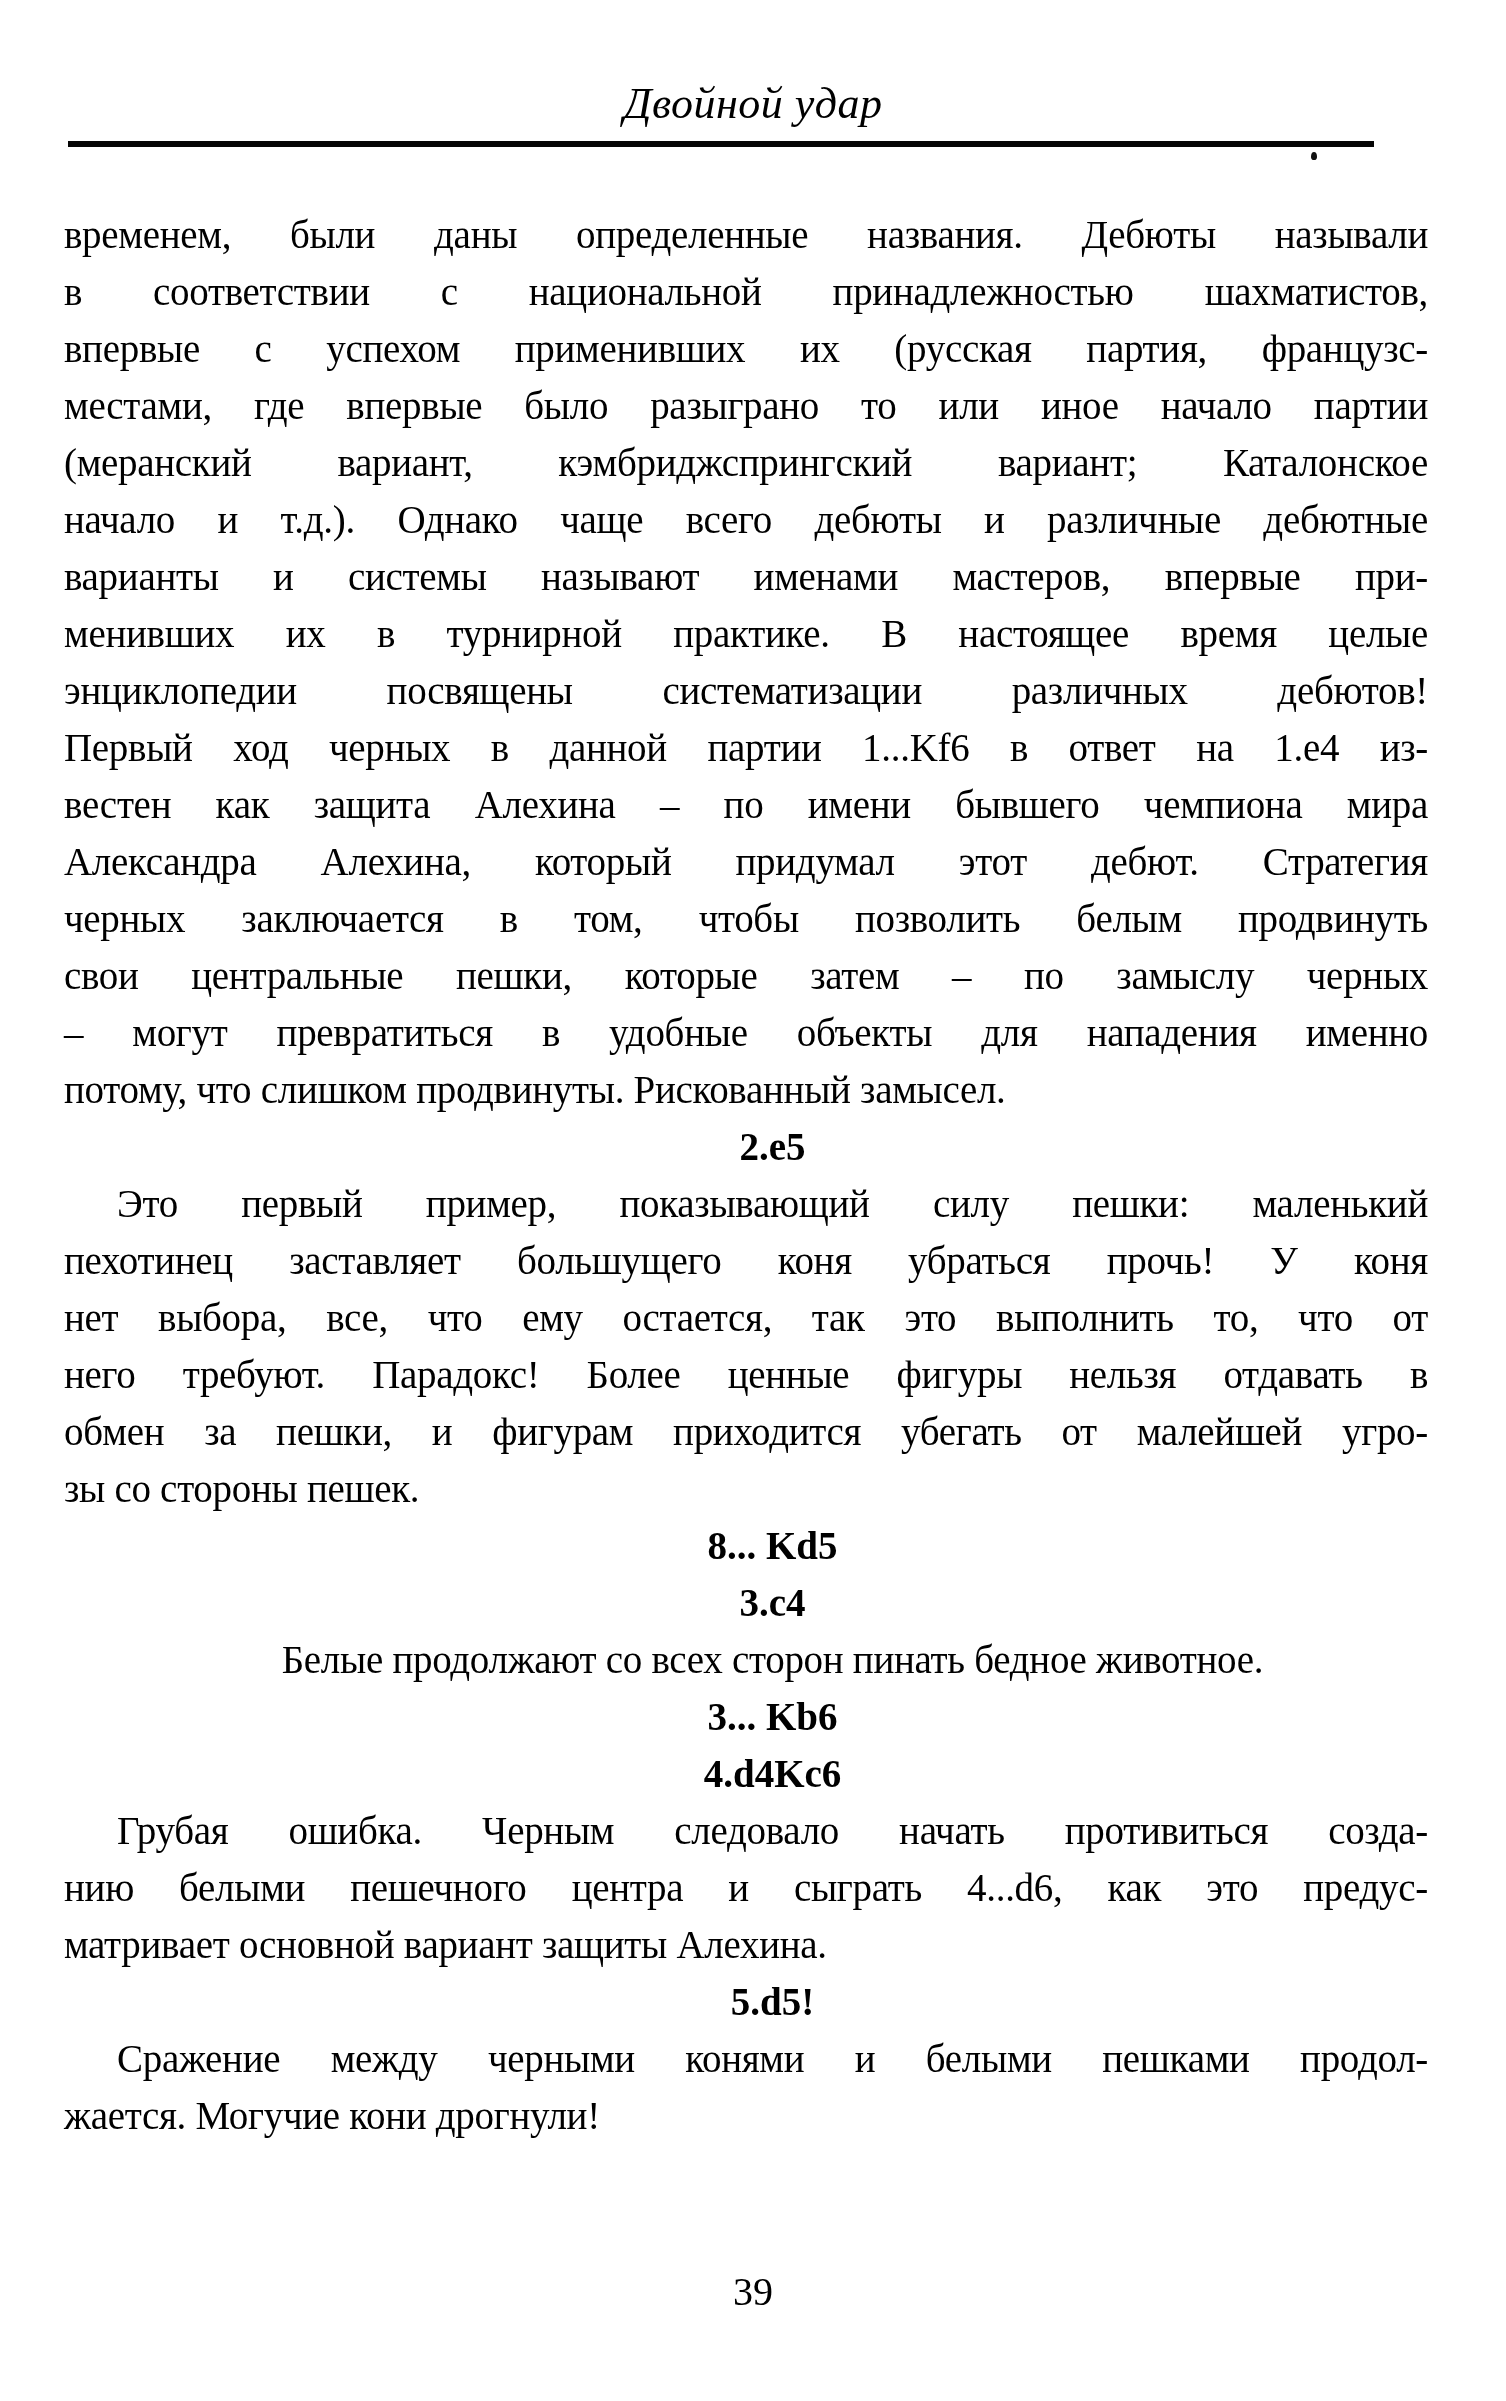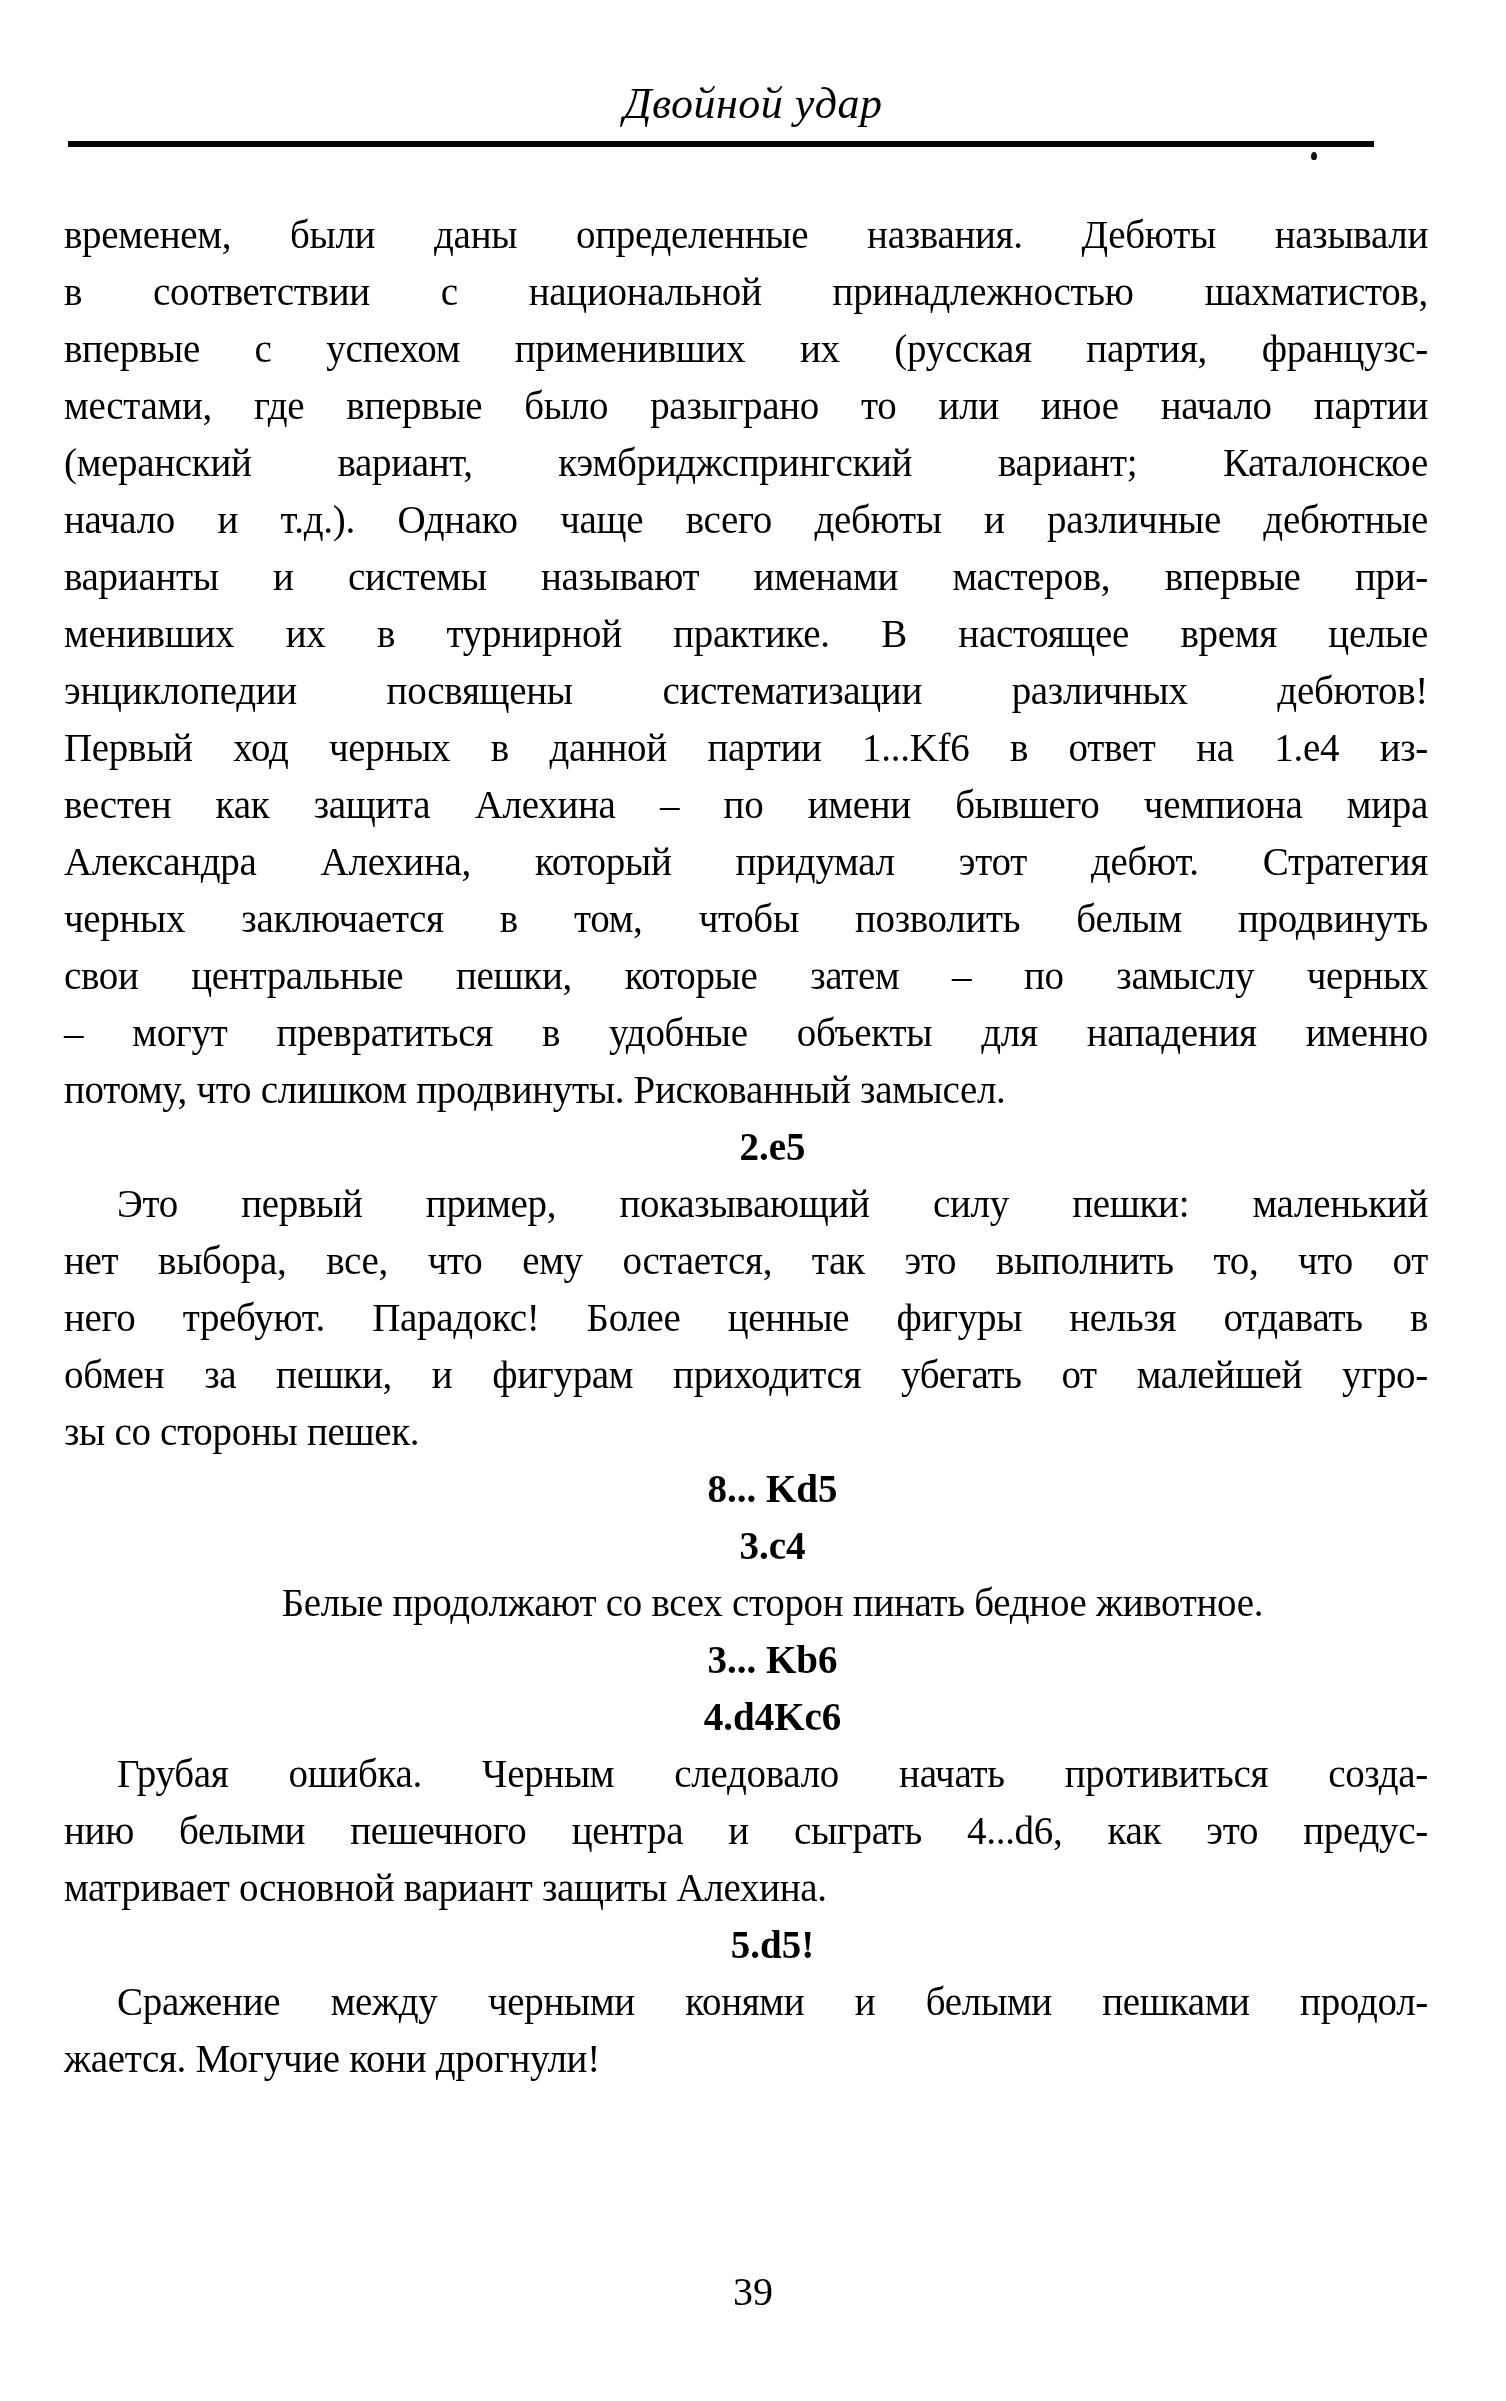--- a/index.html
+++ b/index.html
@@ -102,20 +102,21 @@
       <div class="line fill">энциклопедии посвящены систематизации различных дебютов!</div>
       <div class="line fill">Первый ход черных в данной партии 1...Kf6 в ответ на 1.e4 из-</div>
       <div class="line fill">вестен как защита Алехина – по имени бывшего чемпиона мира</div>
       <div class="line fill">Александра Алехина, который придумал этот дебют. Стратегия</div>
       <div class="line fill">черных заключается в том, чтобы позволить белым продвинуть</div>
       <div class="line fill">свои центральные пешки, которые затем – по замыслу черных</div>
       <div class="line fill">– могут превратиться в удобные объекты для нападения именно</div>
       <div class="line">потому, что слишком продвинуты. Рискованный замысел.</div>
       <div class="line ind b">2.e5</div>
       <div class="line fill ind">Это первый пример, показывающий силу пешки: маленький</div>
+      <div class="line fill">пехотинец заставляет большущего коня убраться прочь! У коня</div>
       <div class="line fill">нет выбора, все, что ему остается, так это выполнить то, что от</div>
       <div class="line fill">него требуют. Парадокс! Более ценные фигуры нельзя отдавать в</div>
       <div class="line fill">обмен за пешки, и фигурам приходится убегать от малейшей угро-</div>
       <div class="line">зы со стороны пешек.</div>
       <div class="line ind b">8... Kd5</div>
       <div class="line ind b">3.c4</div>
       <div class="line ind">Белые продолжают со всех сторон пинать бедное животное.</div>
       <div class="line ind b">3... Kb6</div>
       <div class="line ind b">4.d4Kc6</div>
       <div class="line fill ind">Грубая ошибка. Черным следовало начать противиться созда-</div>

